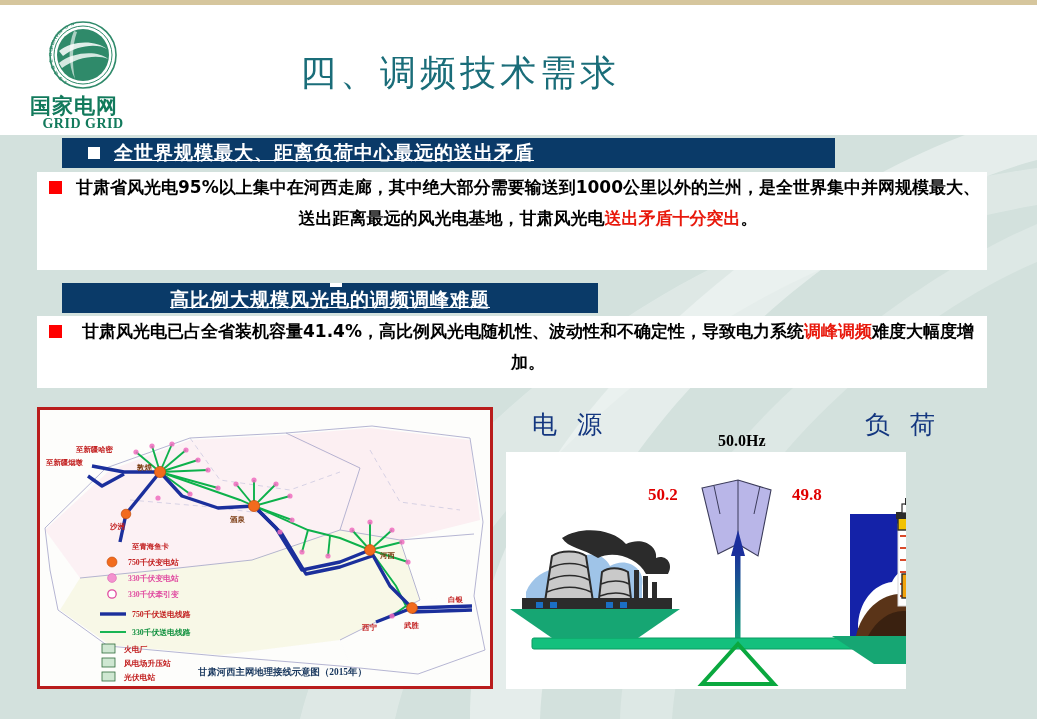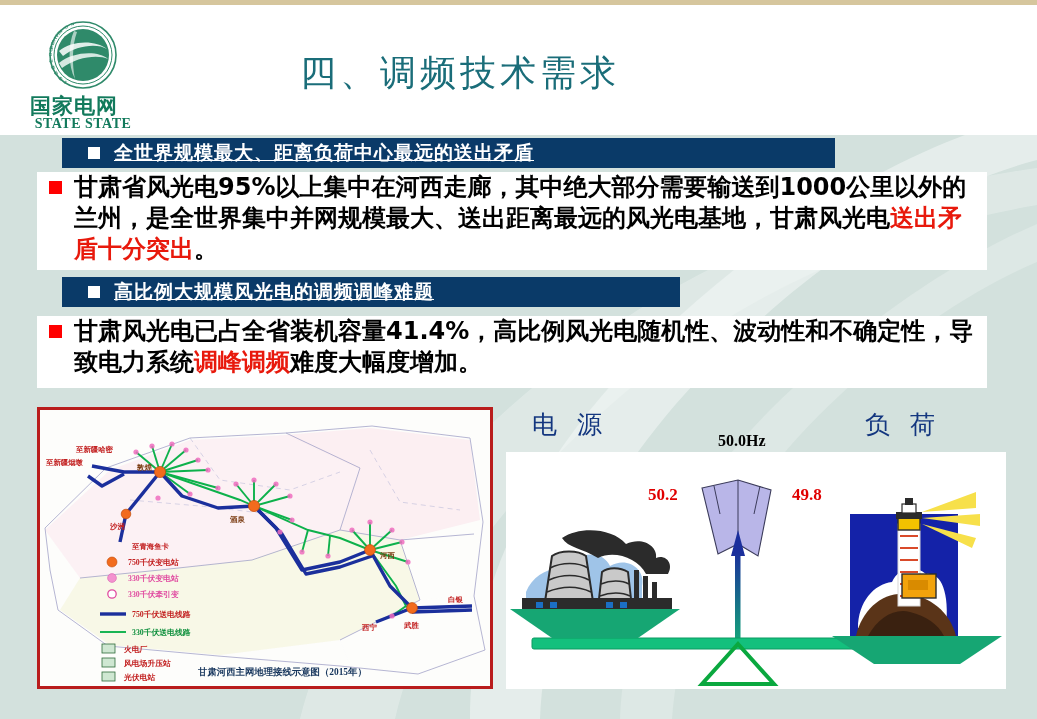--- a/index.html
+++ b/index.html
@@ -42,22 +42,22 @@
 
   
   .textbox{
     position:absolute;background:#ffffff;
     display:flex;align-items:flex-start;
   }
   .textbox .sq{flex:0 0 auto;width:13px;height:13px;background:#ff0000;margin:9px 12px 0 12px;}
   .textbox .body{
     flex:1 1 auto;
     font-family:"DejaVu Sans","Liberation Sans",sans-serif;
-    font-weight:bold;font-size:24px;line-height:31px;color:#000000;
-    letter-spacing:0px;padding-right:5px;
+    font-weight:bold;font-size:17px;line-height:31px;color:#000000;
+    letter-spacing:0px;padding-right:5px;text-align:center;
   }
   .textbox .body .hl{color:#e8190c;}
 
   
   #map-panel{
     position:absolute;left:37px;top:407px;width:456px;height:282px;
     background:#ffffff;border:3px solid #b91c1c;box-sizing:border-box;overflow:hidden;
   }
   #map-panel svg{display:block;}
   .maplegend{font-family:"Liberation Serif","DejaVu Serif",serif;}
@@ -70,21 +70,21 @@
     font-weight:normal;font-size:25px;color:#13367f;letter-spacing:6px;
   }
   #bal-src{left:32px;}
   #bal-load{left:365px;}
   #bal-hz{
     position:absolute;left:218px;top:24px;
     font-family:"Liberation Serif","DejaVu Serif",serif;
     font-weight:bold;font-size:16px;color:#000000;
   }
   #bal-panel{
-    position:absolute;left:506px;top:452px;width:500px;height:237px;
+    position:absolute;left:506px;top:452px;width:400px;height:237px;
     background:#be185d;overflow:hidden;
   }
   #bal-panel svg{display:block;}
   .bal-num{font-family:"Liberation Serif","DejaVu Serif",serif;font-weight:bold;font-size:17px;fill:#e00000;}
 </style>
 </head>
 <body>
 
 <div id="bg">
   <div class="topstrip"></div>
@@ -128,38 +128,38 @@
       <text transform="translate(37,37) rotate(88) translate(0,31) rotate(180)">O</text>
       <text transform="translate(37,37) rotate(100) translate(0,31) rotate(180)">R</text>
       <text transform="translate(37,37) rotate(112) translate(0,31) rotate(180)">A</text>
       <text transform="translate(37,37) rotate(124) translate(0,31) rotate(180)">T</text>
       <text transform="translate(37,37) rotate(136) translate(0,31) rotate(180)">I</text>
       <text transform="translate(37,37) rotate(146) translate(0,31) rotate(180)">O</text>
       <text transform="translate(37,37) rotate(158) translate(0,31) rotate(180)">N</text>
     </g>
   </svg>
   <div class="cn">国家电网</div>
-  <div class="en">STATE STATE</div>
+  <div class="en">GRID GRID</div>
 </div>
 
 <div id="page-title">四、调频技术需求</div>
 
 <div class="sec-bar" style="left:62px;top:138px;width:773px;">
   <span class="sq"></span>
   <span class="txt">全世界规模最大、距离负荷中心最远的送出矛盾</span>
 </div>
 
 <div class="textbox" style="left:37px;top:172px;width:950px;height:98px;">
   <span class="sq"></span>
   <div class="body">
     <span>甘肃省风光电95%以上集中在河西走廊，其中绝大部分需要输送到1000公里以外的兰州，是全世界集中并网规模最大、送出距离最远的风光电基地，甘肃风光电</span><span class="hl">送出矛盾十分突出</span><span>。</span>
   </div>
 </div>
 
-<div class="sec-bar" style="left:62px;top:277px;width:618px;">
+<div class="sec-bar" style="left:62px;top:283px;width:536px;flex-direction:column;">
   <span class="sq"></span>
   <span class="txt"> 高比例大规模风光电的调频调峰难题</span>
 </div>
 
 <div class="textbox" style="left:37px;top:316px;width:950px;height:72px;">
   <span class="sq"></span>
   <div class="body">
     <span>甘肃风光电已占全省装机容量41.4%，高比例风光电随机性、波动性和不确定性，导致电力系统</span><span class="hl">调峰调频</span><span>难度大幅度增加。</span>
   </div>
 </div>

